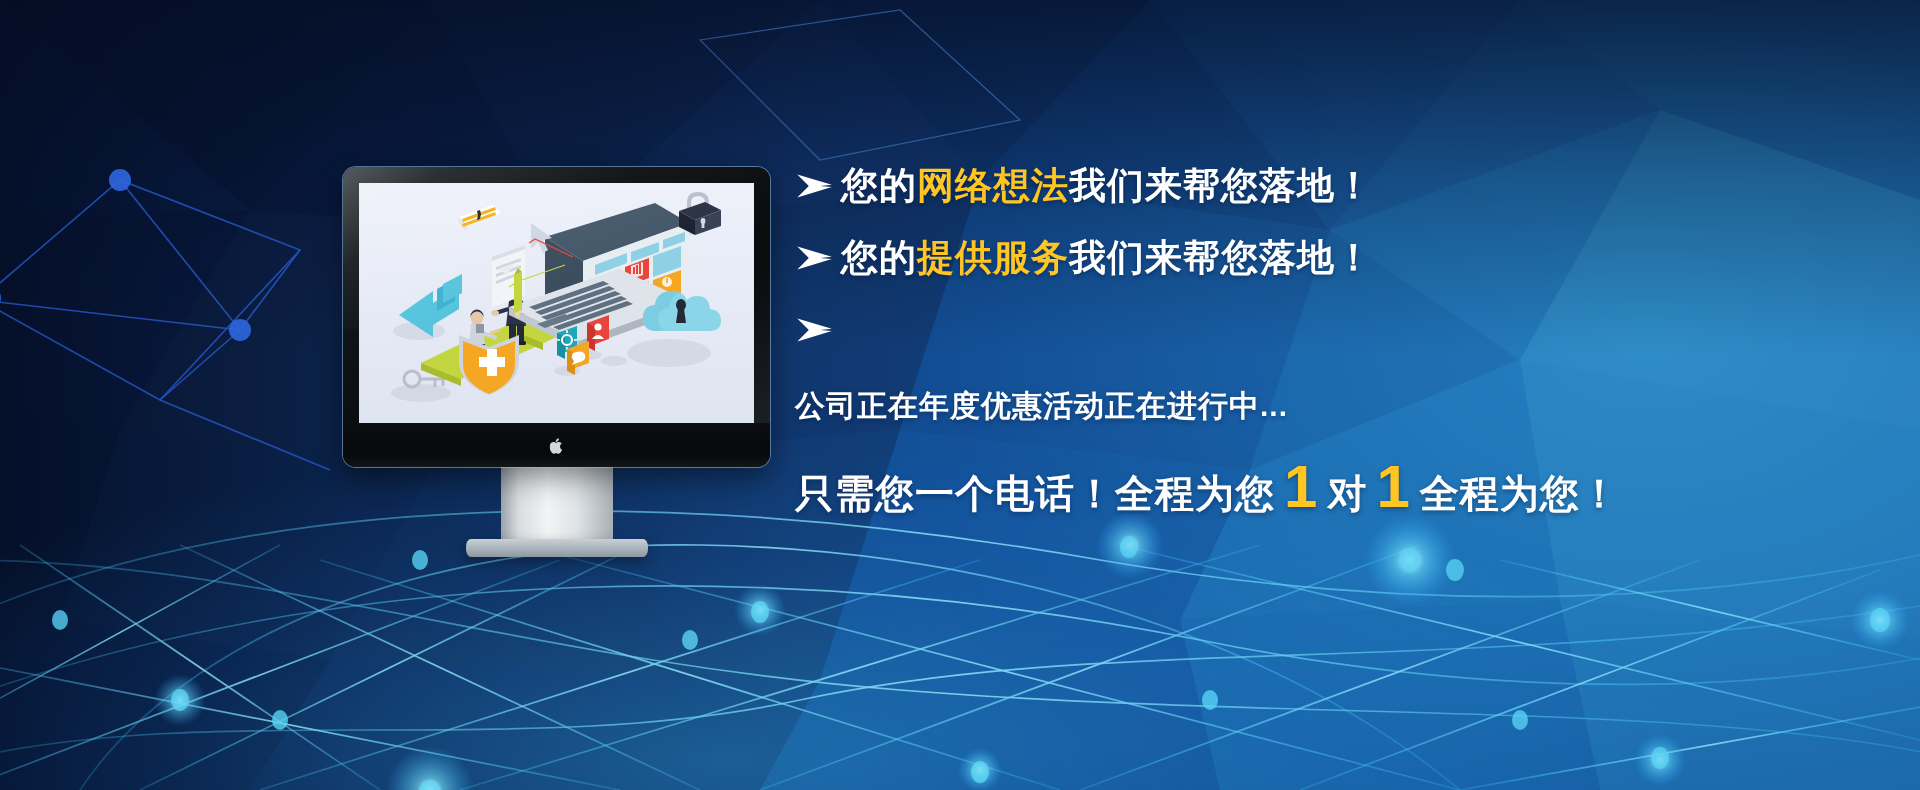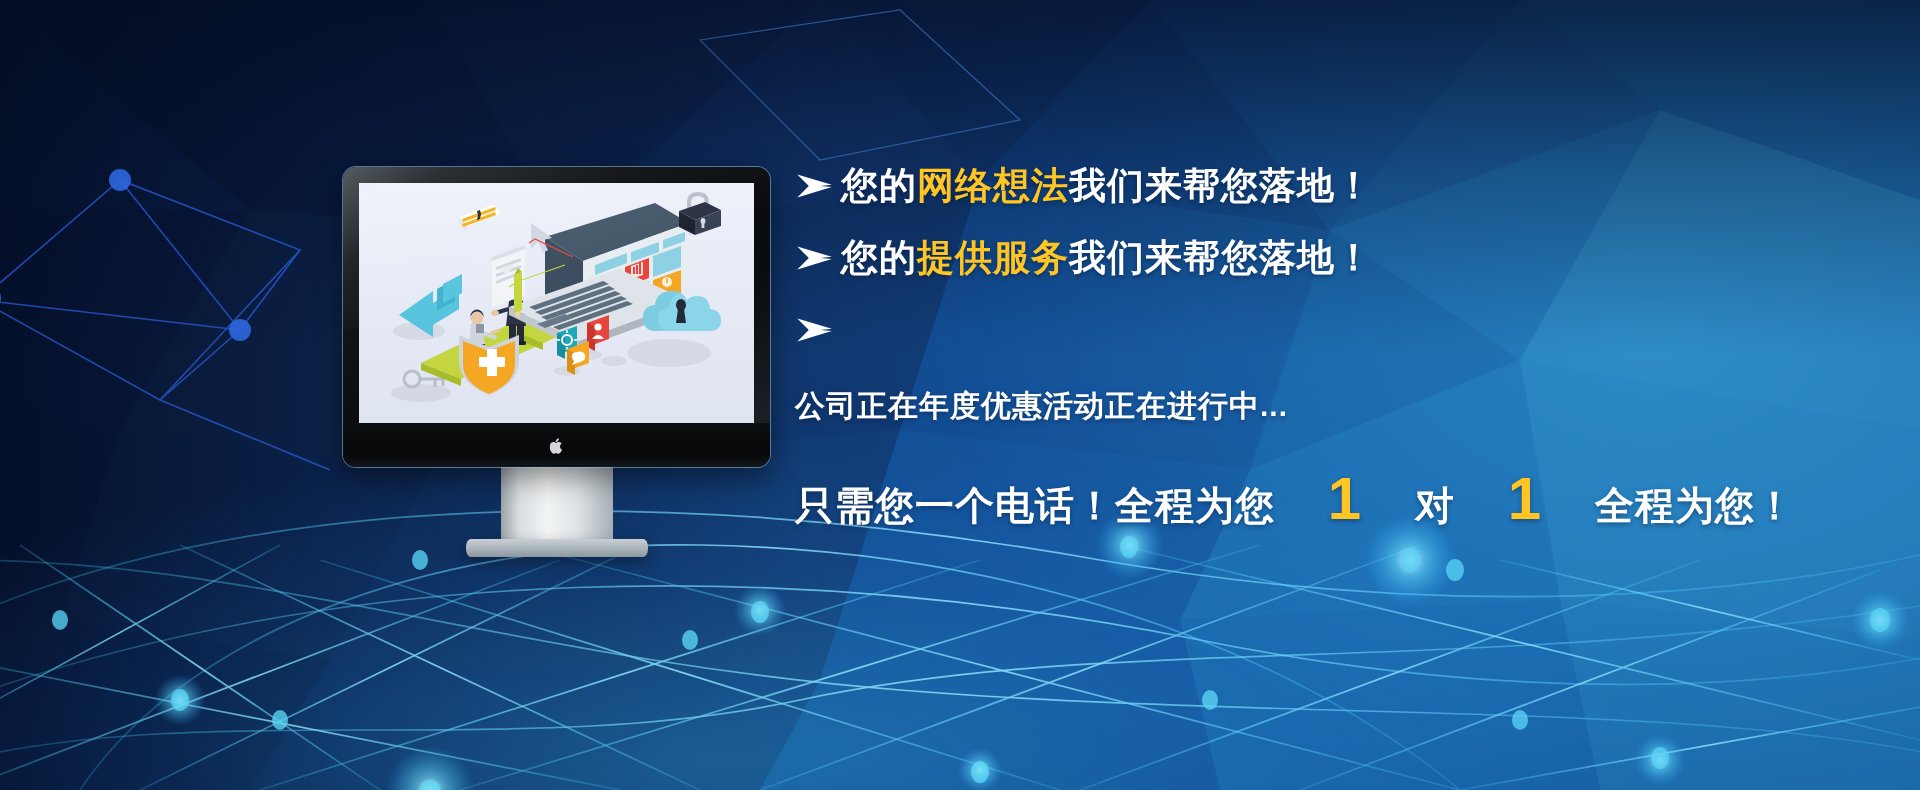--- a/index.html
+++ b/index.html
@@ -91,23 +91,23 @@
     text-shadow:0 2px 4px rgba(0,20,55,.45);
   }
   .hl{color:#ffc523;}
   .promo{
     font-size:30px;font-weight:bold;color:#ffffff;white-space:nowrap;
     letter-spacing:1px;margin-top:20px;
     text-shadow:0 2px 5px rgba(0,25,60,.45);
   }
   .cta{
     font-size:39px;font-weight:bold;color:#ffffff;white-space:nowrap;
-    letter-spacing:1px;margin-top:42px;
+    letter-spacing:1px;margin-top:30px;
     text-shadow:0 2px 5px rgba(0,25,60,.45);
-    display:flex;align-items:baseline;justify-content:space-between;
+    display:flex;align-items:baseline;
   }
   .big1{
     color:#ffc523;font-size:60px;font-weight:bold;line-height:1;
     padding:0 9px;
   }
 </style>
 </head>
 <body>
 
 <div id="banner">

